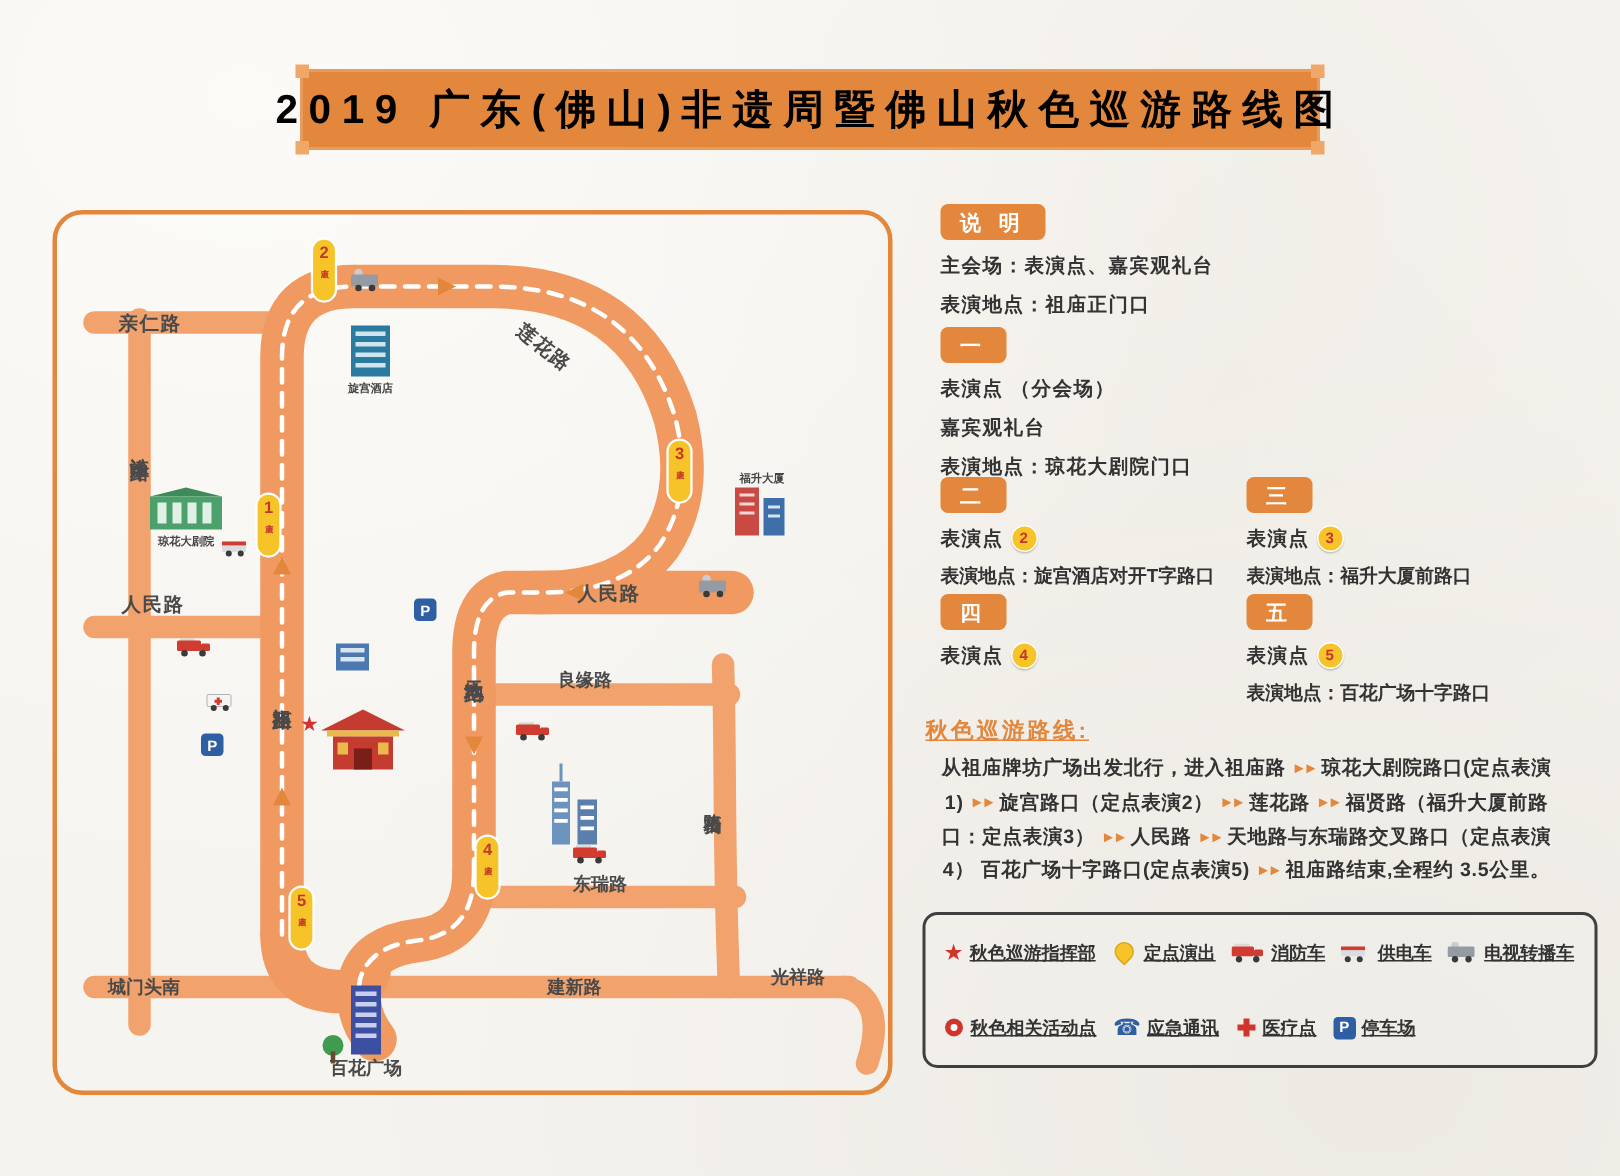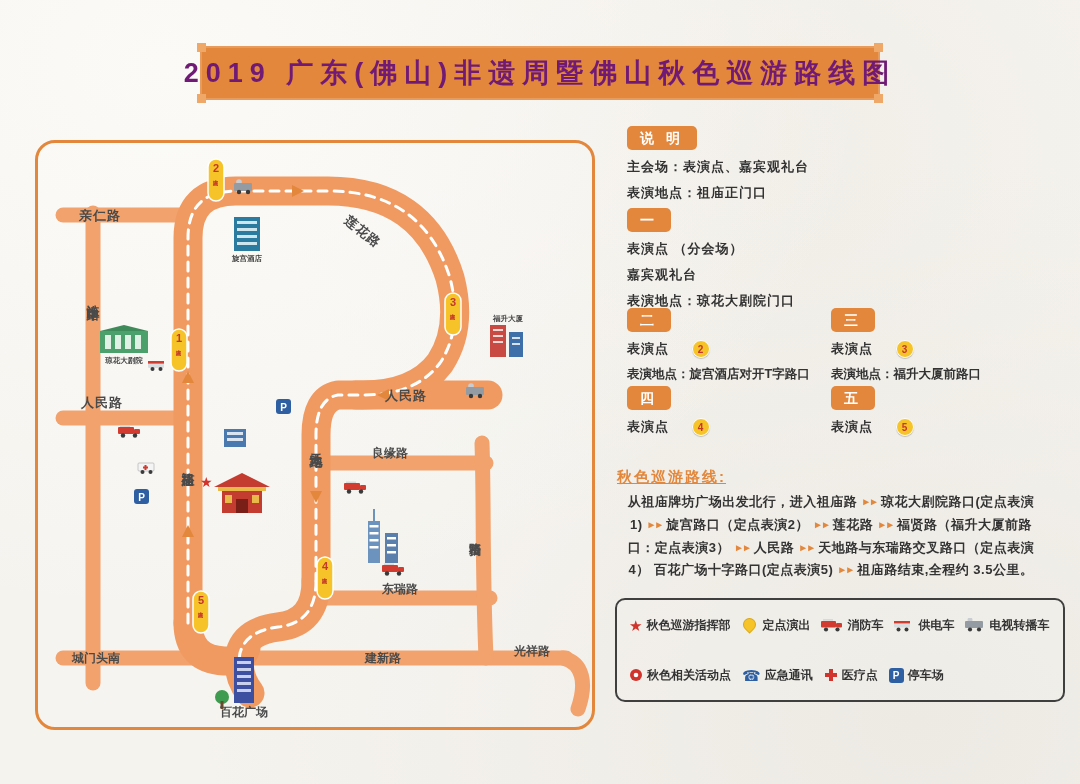--- a/index.html
+++ b/index.html
@@ -17,50 +17,50 @@
   .banner{
     position:absolute;left:200px;top:46px;width:680px;height:54px;
     background:#E2873B;border-radius:6px;
     display:flex;align-items:center;justify-content:center;
     box-shadow:inset 0 0 0 2px rgba(255,255,255,.18);
   }
   .banner .corner{position:absolute;width:9px;height:9px;background:#F0A868;}
   .banner .c-tl{left:-3px;top:-3px}.banner .c-tr{right:-3px;top:-3px}
   .banner .c-bl{left:-3px;bottom:-3px}.banner .c-br{right:-3px;bottom:-3px}
   .banner h1{
-    margin:0;color:#701a75;font-size:27px;font-weight:bold;letter-spacing:7px;white-space:nowrap;
+    margin:0;color:#000000;font-size:27px;font-weight:bold;letter-spacing:7px;white-space:nowrap;
   }
   
   .map-panel{
     position:absolute;left:35px;top:140px;width:554px;height:584px;
     border:3px solid #E2873B;border-radius:20px;background:rgba(255,255,255,.15);
   }
   svg text{font-family:"Liberation Sans", sans-serif;}
   .road{stroke:#F2A26C;stroke-width:15;fill:none;stroke-linecap:round;}
   .road-main{stroke:#F09A61;stroke-width:29;fill:none;stroke-linecap:round;stroke-linejoin:round;}
   .route-dash{stroke:#ffffff;stroke-width:3;fill:none;stroke-dasharray:9 7;stroke-linecap:round;}
   .rarrow{fill:#E2873B;}
   .street{fill:#4a4a4a;font-size:13px;font-weight:bold;letter-spacing:1px;}
   .street-sm{fill:#4a4a4a;font-size:12px;font-weight:bold;}
   .vtext{writing-mode:vertical-rl;text-orientation:upright;glyph-orientation-vertical:0;}
   .bldg-label{fill:#444;font-size:7.5px;font-weight:bold;text-anchor:middle;}
   .pin-body{fill:#F6C328;stroke:#fff;stroke-width:1.5;}
   .pin-num{fill:#C4372C;font-size:11px;font-weight:bold;text-anchor:middle;}
   .pin-cap{fill:#C4372C;font-size:5.5px;}
   .wheel{fill:#3a3a3a;}
   
-  .right-col{position:absolute;left:615px;top:124px;width:432px;height:586px;}
+  .right-col{position:absolute;left:615px;top:134px;width:432px;height:586px;}
   .sec{position:absolute;}
   .tab{
     display:inline-block;background:#E2873B;color:#fff;font-weight:bold;font-size:14px;
     padding:3px 13px;border-radius:5px;letter-spacing:4px;line-height:18px;
   }
   .line{font-size:13px;font-weight:600;color:#333;margin-top:8px;letter-spacing:1px;white-space:nowrap;}
   .line-sm{font-size:12.5px;letter-spacing:0;}
-  .point-line{display:flex;align-items:flex-start;gap:23px;}
+  .point-line{display:flex;align-items:flex-start;gap:5px;}
   .mini-pin{
     display:inline-flex;align-items:center;justify-content:center;
     width:16px;height:16px;background:#F6C328;border:1px solid #fff;border-radius:50%;
     color:#C4372C;font-size:10px;font-weight:bold;box-shadow:0 1px 1px rgba(0,0,0,.2);
   }
   #sec-shuoming{left:12px;top:2px;}
   #sec-one{left:12px;top:84px;}
   #sec-two{left:12px;top:184px;width:202px;}
   #sec-three{left:216px;top:184px;width:214px;}
   #sec-four{left:12px;top:262px;width:202px;}
@@ -70,21 +70,21 @@
   .route-text{margin:0;font-size:13px;font-weight:600;color:#333;line-height:1.75;letter-spacing:.5px;text-align:center;}
   .route-text .arrow{color:#E2873B;font-size:10px;letter-spacing:-2px;margin:0 4px;vertical-align:1px;}
   
   .legend-box{
     position:absolute;left:0;top:474px;width:424px;
     border:2px solid #3f3f3f;border-radius:10px;padding:14px 10px 14px 12px;background:rgba(255,255,255,.1);
   }
   .legend-row{display:flex;align-items:center;gap:11px;height:22px;}
   .legend-row + .legend-row{margin-top:28px;}
   .legend-item{display:flex;align-items:center;gap:4px;white-space:nowrap;}
-  .legend-item .lbl{font-size:12px;font-weight:bold;color:#333;}
+  .legend-item .lbl{font-size:12px;font-weight:bold;color:#333;text-decoration:underline;}
   .glyph-red{color:#D0342C;font-size:15px;line-height:1;}
   .glyph-blue{color:#2E5FA3;font-size:15px;line-height:1;}
   .pin-shape{
     width:11px;height:11px;background:#F6C328;border:1px solid #d8a81a;
     border-radius:50% 50% 50% 0;transform:rotate(-45deg);margin:0 2px 2px 2px;
   }
   .p-box{
     width:15px;height:15px;background:#2E5FA3;color:#fff;border-radius:3px;
     display:inline-flex;align-items:center;justify-content:center;font-size:10px;font-weight:bold;
   }
@@ -346,20 +346,21 @@
         <span class="mini-pin">4</span>
       </div>
     </div>
 
     <div class="sec" id="sec-five">
       <span class="tab">五</span>
       <div class="line point-line">
         <span>表演点</span>
         <span class="mini-pin">5</span>
       </div>
+      <div class="line line-sm">表演地点：百花广场十字路口</div>
     </div>
 
     <div class="sec" id="sec-route">
       <p class="route-heading">秋色巡游路线:</p>
       <p class="route-text">
         <span>从祖庙牌坊广场出发北行，进入祖庙路</span><span class="arrow">►►</span><span>琼花大剧院路口(定点表演1)</span><span class="arrow">►►</span><span>旋宫路口（定点表演2）</span><span class="arrow">►►</span><span>莲花路</span><span class="arrow">►►</span><span>福贤路（福升大厦前路口：定点表演3）</span><span class="arrow">►►</span><span>人民路</span><span class="arrow">►►</span><span>天地路与东瑞路交叉路口（定点表演 4）</span>
         <span>百花广场十字路口(定点表演5)</span><span class="arrow">►►</span><span>祖庙路结束,全程约 3.5公里。</span>
       </p>
     </div>
 

